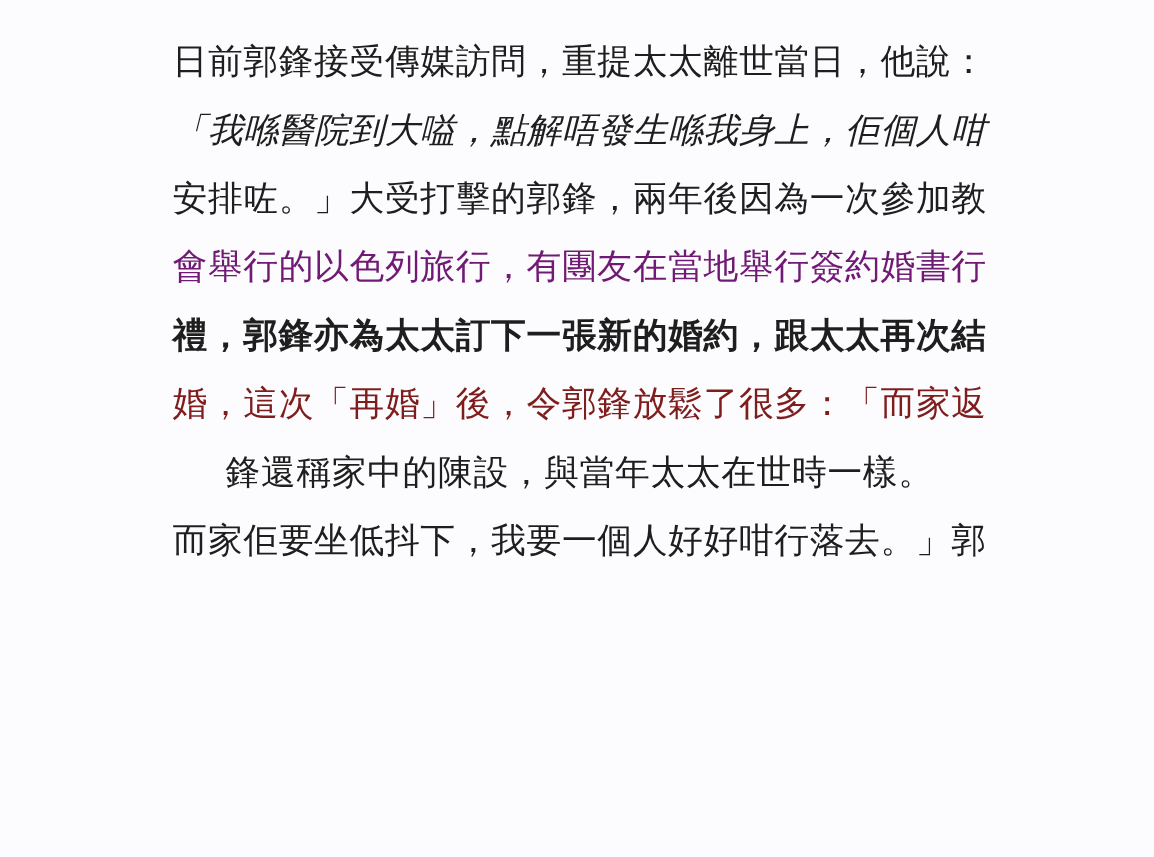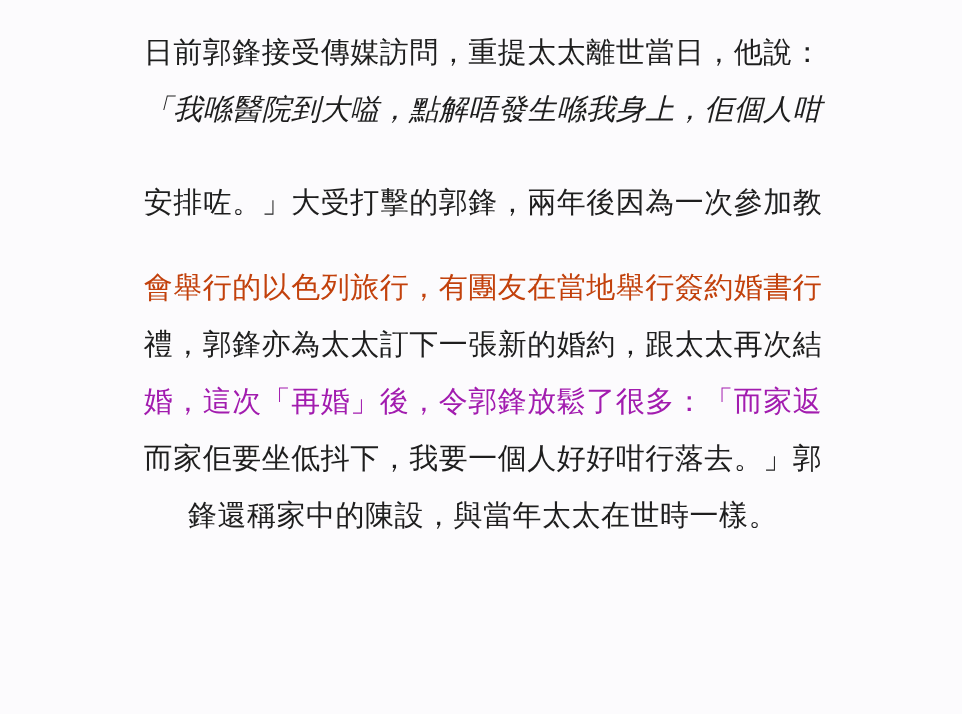--- a/index.html
+++ b/index.html
@@ -34,20 +34,20 @@
     text-align: center;
   }
 </style>
 </head>
 <body>
 
 <div class="page" style="background: rgb(252, 251, 253);">
   <div class="article">
     <div class="text-line" style="color: rgb(30, 30, 30);">日前郭鋒接受傳媒訪問，重提太太離世當日，他說：</div>
     <div class="text-line" style="color: rgb(30, 30, 30); font-style: italic;">「我喺醫院到大嗌，點解唔發生喺我身上，佢個人咁</div>
-    <div class="text-line" style="color: rgb(30, 30, 30); margin-top: 36px;">安排咗。」大受打擊的郭鋒，兩年後因為一次參加教</div>
-    <div class="text-line" style="color: #c2410c; margin-top: 28px;">會舉行的以色列旅行，有團友在當地舉行簽約婚書行</div>
-    <div class="text-line" style="color: rgb(30, 30, 30);">禮，郭鋒亦為太太訂下一張新的婚約，跟太太再次結</div>
-    <div class="text-line" style="color: #a21caf;">婚，這次「再婚」後，令郭鋒放鬆了很多：「而家返</div>
+    <div class="text-line" style="color: rgb(30, 30, 30);">安排咗。」大受打擊的郭鋒，兩年後因為一次參加教</div>
+    <div class="text-line" style="color: #701a75;">會舉行的以色列旅行，有團友在當地舉行簽約婚書行</div>
+    <div class="text-line" style="color: rgb(30, 30, 30); font-weight: bold;">禮，郭鋒亦為太太訂下一張新的婚約，跟太太再次結</div>
+    <div class="text-line" style="color: #7f1d1d;">婚，這次「再婚」後，令郭鋒放鬆了很多：「而家返</div>
+    <div class="text-line" style="color: rgb(30, 30, 30);">鋒還稱家中的陳設，與當年太太在世時一樣。</div>
     <div class="text-line" style="color: rgb(30, 30, 30);">而家佢要坐低抖下，我要一個人好好咁行落去。」郭</div>
-    <div class="text-line" style="color: rgb(30, 30, 30);">鋒還稱家中的陳設，與當年太太在世時一樣。</div>
   </div>
 </div>
 
 </body></html>

